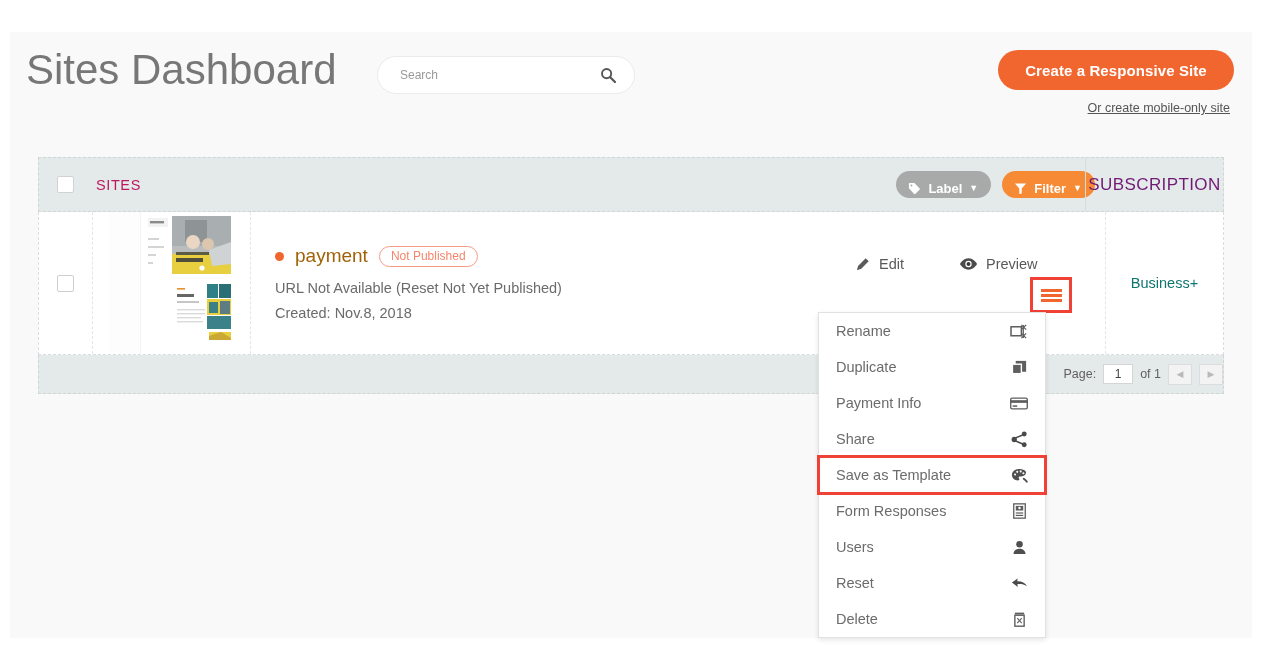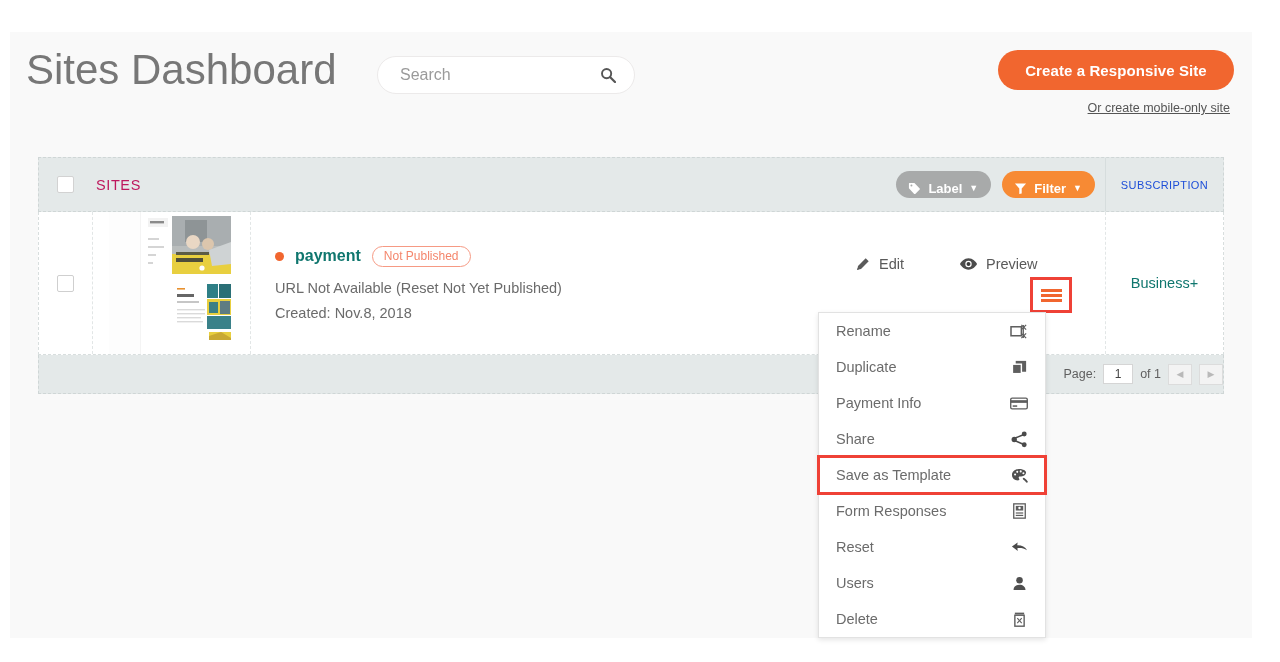--- a/index.html
+++ b/index.html
@@ -26,21 +26,21 @@
     position: absolute; left: 367px; top: 24px;
     width: 258px; height: 38px;
     background: #ffffff; border: 1px solid #eceaea;
     border-radius: 19px;
     display: flex; align-items: center;
   }
   .search-input {
     border: none; outline: none; background: transparent;
     margin-left: 22px; width: 190px;
     font-family: "Liberation Sans", sans-serif;
-    font-size: 16px; color: #555;
+    font-size: 12px; color: #555;
   }
   .search-input::placeholder { color: #9a9a9a; }
   .search-icon {
     position: absolute; right: 18px; top: 10px;
     width: 16px; height: 16px;
   }
 
   .cta-wrap { position: absolute; right: 18px; top: 18px; text-align: center; width: 260px;}
   .cta-button {
     display: block; width: 236px; height: 40px; margin-left: auto;
@@ -78,24 +78,24 @@
     height: 27px; border-radius: 14px; border: none;
     display: flex; align-items: center; gap: 7px;
     padding: 8px 13px 0 12px; cursor: pointer;
     color: #ffffff; font-size: 13px; font-weight: bold;
     font-family: "Liberation Sans", sans-serif;
   }
   .pill.label { background: #a8aaaa; }
   .pill.filter { background: #f78a34; }
   .caret { font-size: 9px; line-height: 1; }
   .th-subscription {
-    position: absolute; right: 0; top: 0; width: 118px; height: 100%;
+    position: absolute; right: 0; top: 0; width: 138px; height: 100%;
     border-left: 1px solid #d6dddd;
     display: flex; align-items: center; justify-content: center;
-    font-size: 11px; color: #1d4ed8; letter-spacing: .4px;
+    font-size: 17px; color: #701a75; letter-spacing: .4px;
   }
 
   .trow {
     position: relative; height: 143px;
     background: #ffffff;
     border-left: 1px dashed #d8dede;
     border-right: 1px dashed #d8dede;
     border-bottom: 1px dashed #d8dede;
     display: flex; align-items: center;
   }
@@ -112,21 +112,21 @@
   .cell-thumb {
     width: 158px; height: 100%;
     display: flex; align-items: flex-start; justify-content: center;
     border-right: 1px dashed #e2e6e6; overflow: hidden;
   }
   .thumb { width: 126px; height: 143px; background: #ffffff; position: relative; overflow: hidden; }
 
   .cell-info { flex: 1; padding-left: 24px; }
   .site-line { display: flex; align-items: center; gap: 11px; }
   .dot { width: 9px; height: 9px; border-radius: 50%; background: #f1662f; }
-  .site-name { font-size: 16px; font-weight: bold; color: #0f766e; }
+  .site-name { font-size: 19px; font-weight: normal; color: #a16207; }
   .badge {
     border: 1px solid #f69a84; border-radius: 11px;
     padding: 2px 11px 3px; font-size: 12px; color: #f4866c;
   }
   .site-url { margin-top: 13px; font-size: 14.5px; color: #6b6b6b; }
   .site-created { margin-top: 9px; font-size: 14.5px; color: #6b6b6b; }
 
   .cell-actions {
     width: 290px; height: 100%;
     display: flex; align-items: flex-end; gap: 0px;
@@ -423,34 +423,34 @@
           <rect x="0.8" y="0.8" width="12.4" height="15.4" fill="none" stroke="#5e5e5e" stroke-width="1.4"></rect>
           <rect x="3" y="3" width="8" height="5" fill="#5e5e5e"></rect>
           <circle cx="7" cy="5.3" r="1.3" fill="#ffffff"></circle>
           <rect x="3" y="10" width="8" height="1.3" fill="#5e5e5e"></rect>
           <rect x="3" y="12.6" width="8" height="1.3" fill="#5e5e5e"></rect>
         </svg>
       </span>
     </div>
 
     <div class="menu-item">
-      <span class="mlabel">Reset</span>
-      <span class="micon">
-        <svg viewBox="0 0 18 12" width="17" height="12">
-          <path d="M1 5.5 L7 1.2 L6.6 4.2 C11 4 15 5.6 17 9.5 C13.8 7.2 10 6.8 6.7 7.2 L7.2 10.2 Z" fill="#4a4a4a"></path>
-        </svg>
-      </span>
-    </div>
-
-    <div class="menu-item">
       <span class="mlabel">Users</span>
       <span class="micon">
         <svg viewBox="0 0 16 16" width="15" height="15">
           <circle cx="8" cy="4.6" r="3.5" fill="#4f4f4f"></circle>
           <path d="M1.6 15c0-3.5 2.9-5.7 6.4-5.7s6.4 2.2 6.4 5.7z" fill="#4f4f4f"></path>
+        </svg>
+      </span>
+    </div>
+
+    <div class="menu-item">
+      <span class="mlabel">Reset</span>
+      <span class="micon">
+        <svg viewBox="0 0 18 12" width="17" height="12">
+          <path d="M1 5.5 L7 1.2 L6.6 4.2 C11 4 15 5.6 17 9.5 C13.8 7.2 10 6.8 6.7 7.2 L7.2 10.2 Z" fill="#4a4a4a"></path>
         </svg>
       </span>
     </div>
 
     <div class="menu-item">
       <span class="mlabel">Delete</span>
       <span class="micon">
         <svg viewBox="0 0 14 16" width="13" height="15">
           <rect x="2" y="0.6" width="10" height="2" fill="#5e5e5e"></rect>
           <rect x="2" y="3.4" width="10" height="11.8" fill="none" stroke="#5e5e5e" stroke-width="1.5"></rect>

